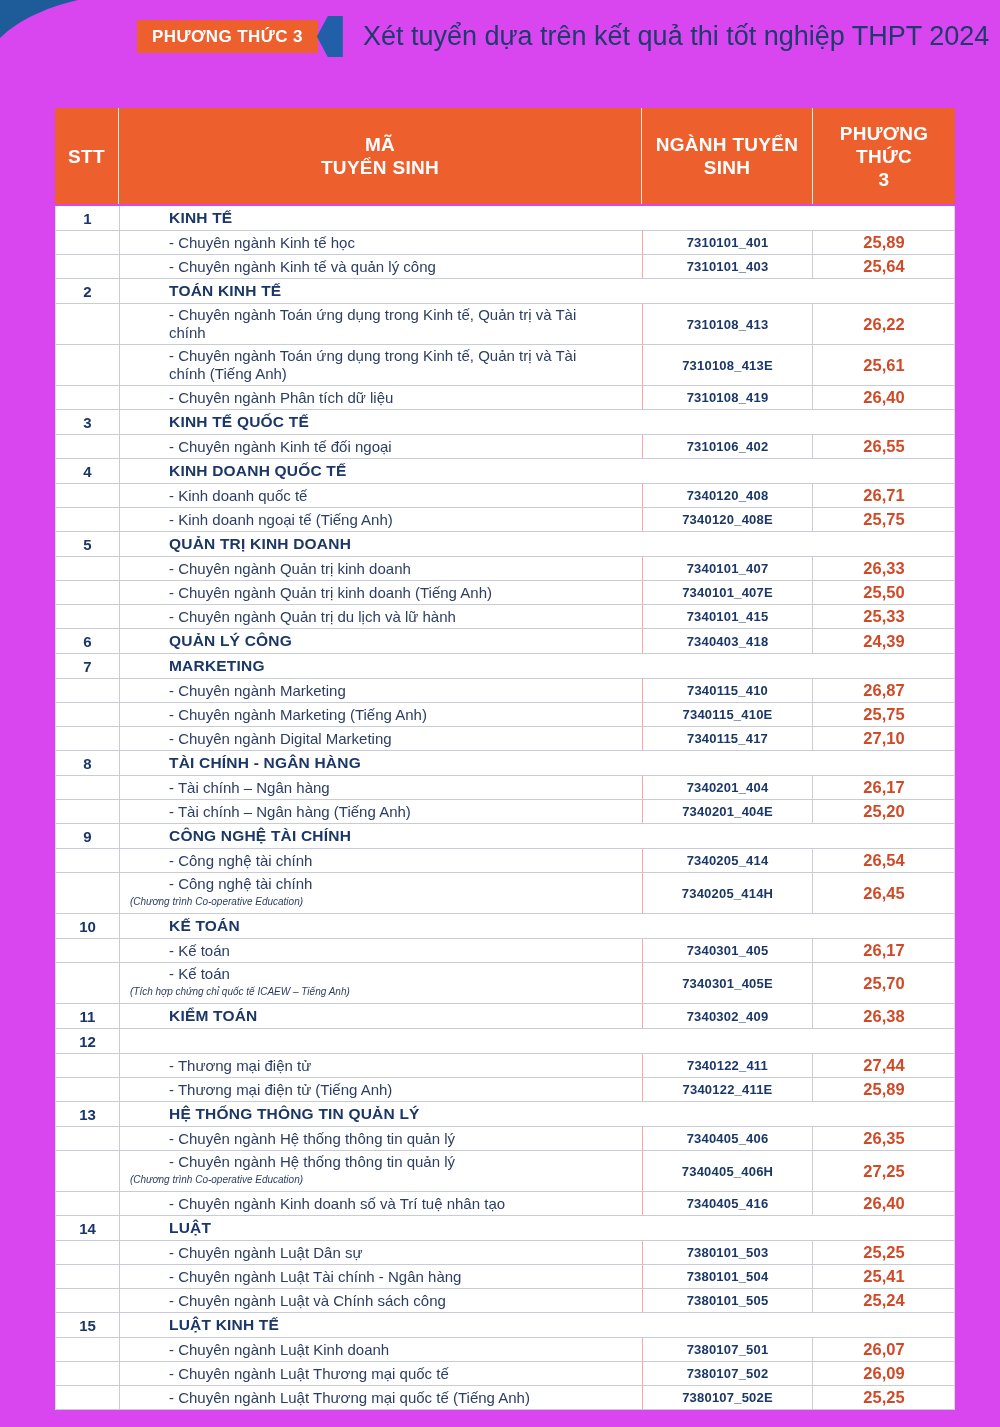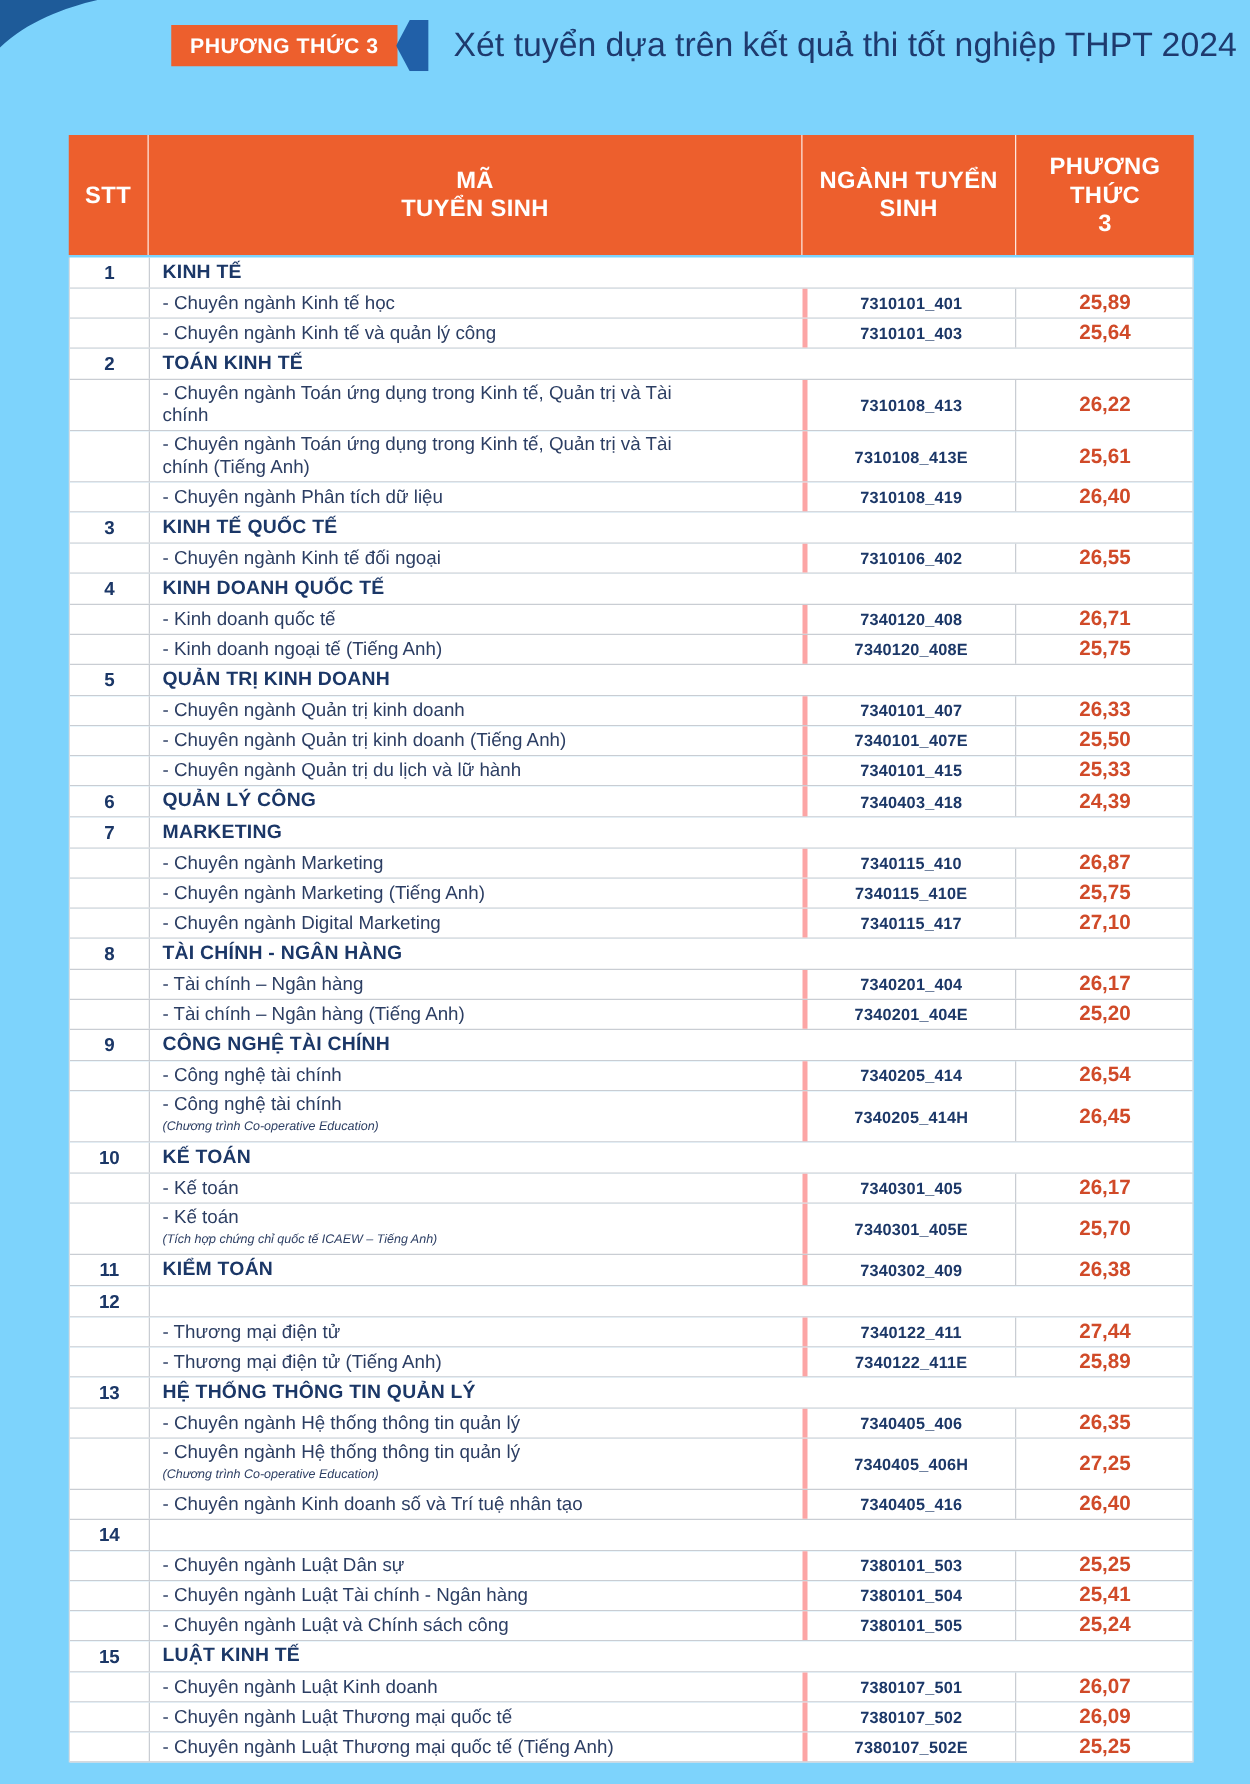--- a/index.html
+++ b/index.html
@@ -1,19 +1,19 @@
 <!DOCTYPE html>
 <html><head>
 <meta charset="utf-8">
 <style>
   html,body{margin:0;padding:0;}
   .page{
     position:relative;
     width:1000px;height:1427px;
-    background:#7dd3fc;
+    background:#d946ef;
     font-family:"Liberation Sans", sans-serif;
     overflow:hidden;
   }
   
   .corner-accent{position:absolute;left:0;top:0;}
   
   .brandbar{position:absolute;left:137px;top:16px;display:flex;align-items:center;}
   .badge{
     background:#ED5F2D;color:#fff;font-weight:700;font-size:17px;
     height:33px;display:flex;align-items:center;padding:0 15px;letter-spacing:.4px;
@@ -52,25 +52,25 @@
   .cell{display:flex;align-items:center;padding:2px 0;box-sizing:border-box;}
   .cell-stt{
     justify-content:center;color:#1B3767;font-weight:700;font-size:15px;
     border-right:1px solid #C9CDD3;
   }
   .cell-name{
     padding-left:10px;padding-right:8px;
     flex-direction:column;align-items:flex-start;justify-content:center;
     color:#2C3E63;font-size:15px;line-height:18px;
   }
-  .name-line{white-space:pre-line;}
+  .name-line{white-space:pre-line;margin-left:39px;}
   .row.group .cell-name{color:#1B3767;font-weight:700;font-size:15.5px;letter-spacing:.2px;}
   .note{font-style:italic;font-size:10px;color:#2C3E63;}
   .cell-code{justify-content:center;color:#1B3767;font-weight:700;font-size:13px;letter-spacing:.2px;}
-  .row.has-code .cell-code{border-left:4px solid #fca5a5;border-right:1px solid #C9CDD3;}
+  .row.has-code .cell-code{border-left:1px solid #fca5a5;border-right:1px solid #C9CDD3;}
   .cell-score{justify-content:center;color:#D04A28;font-weight:700;font-size:16.5px;}
 </style>
 </head>
 <body>
 
 <div class="page">
 
   <svg class="corner-accent" width="90" height="45" viewBox="0 0 90 45">
     <path d="M0 0 L78 0 C52 6 22 17 0 38 Z" fill="#1E5B99"></path>
   </svg>
@@ -393,20 +393,23 @@
         <div class="row major has-code">
     <div class="cell cell-stt"></div>
     <div class="cell cell-name">
             <span class="name-line">- Chuyên ngành Kinh doanh số và Trí tuệ nhân tạo</span>
           </div>
     <div class="cell cell-code">7340405_416</div>
     <div class="cell cell-score">26,40</div>
   </div>
         <div class="row group">
     <div class="cell cell-stt">14</div>
+    <div class="cell cell-name">
+            <span class="name-line">LUẬT</span>
+          </div>
     <div class="cell cell-code"></div>
     <div class="cell cell-score"></div>
   </div>
         <div class="row major has-code">
     <div class="cell cell-stt"></div>
     <div class="cell cell-name">
             <span class="name-line">- Chuyên ngành Luật Dân sự</span>
           </div>
     <div class="cell cell-code">7380101_503</div>
     <div class="cell cell-score">25,25</div>

